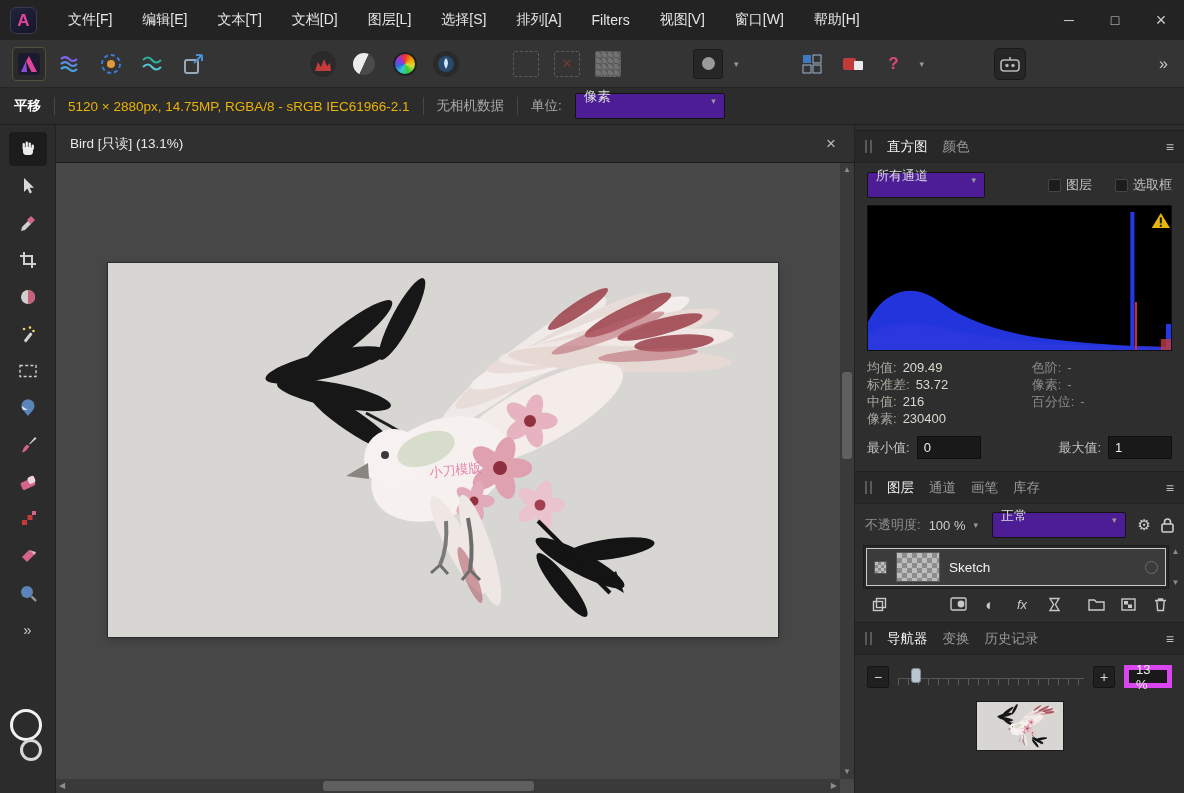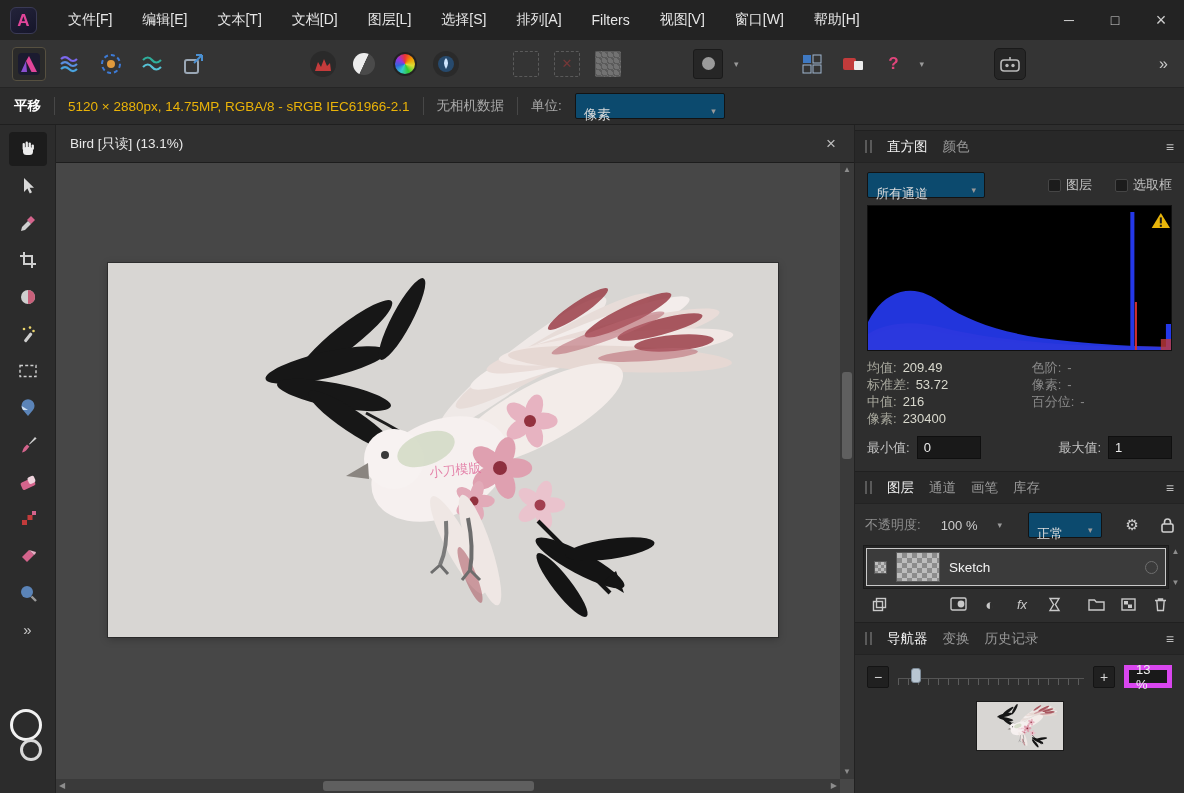--- a/index.html
+++ b/index.html
@@ -37,21 +37,21 @@
   .g2{margin-left:96px}.g3{margin-left:46px}.g4{margin-left:66px}.g5{margin-left:56px}.g6{margin-left:70px}
   .gmore{margin-left:auto}
 
   
   .contextbar{flex:0 0 37px;background:#2c2c2c;border-bottom:1px solid #1f1f1f;display:flex;align-items:center;
     padding:0 14px;gap:13px;font-size:13.5px}
   .ctx-tool{font-weight:bold;color:#fff}
   .ctx-sep{width:1px;height:18px;background:#474747}
   .ctx-info{color:#eab308}
   .ctx-muted{color:#a9a9a9}
-  .sel{background:#0c4a6e;border:1px solid #131313;height:24px;display:flex;align-items:flex-start;
+  .sel{background:#4c1d95;border:1px solid #131313;height:24px;display:flex;align-items:flex-end;
     padding:12px 8px;border-radius:2px;color:#dcdcdc}
   .sel .ddarrow{margin-left:auto}
   .unit-sel{width:150px}
 
   
   .main{flex:1;display:flex;min-height:0}
 
   
   .tools{flex:0 0 56px;background:#2c2c2c;border-right:1px solid #222;display:flex;flex-direction:column;
     align-items:center;padding-top:7px;gap:3px}
@@ -104,21 +104,21 @@
   .stat-row{display:flex;gap:6px}
   .stat-label{color:#a8a89d}
   .stat-value{color:#d8d8cd}
   .stat-col.right .stat-label,.stat-col.right .stat-value{color:#8a8a8a}
   .minmax{display:flex;align-items:center;padding:7px 12px 12px}
   .mm-label{color:#c3c3c3;margin-right:7px}
   .mm-input{width:64px;height:23px;background:#191919;border:1px solid #0f0f0f;color:#ececec;
     font-family:inherit;font-size:13px;padding:0 6px}
   .mm-right{margin-left:auto;display:flex;align-items:center}
 
-  .opacity-row{display:flex;align-items:center;gap:18px;padding:8px 10px 6px;color:#8f8f8f}
+  .opacity-row{display:flex;align-items:center;gap:6px;padding:8px 10px 6px;color:#8f8f8f}
   .op-val{color:#cdcdcd;margin-left:2px}
   .blend-sel{flex:1;height:23px;margin-left:8px}
   .gear{color:#cfcfcf;font-size:15px;margin-left:6px}
 
   .layer-area{display:flex;margin:1px 2px 0 8px}
   .layer-list{flex:1;background:#262626;border:1px solid #1c1c1c;padding:2px}
   .layer-row{height:38px;background:#3b3b3b;outline:1px solid #c9c9c9;outline-offset:-1px;
     display:flex;align-items:center;gap:9px;padding:0 8px}
   .checker{background-color:#bdbdbd;background-image:
     linear-gradient(45deg,#8c8c8c 25%,transparent 25%,transparent 75%,#8c8c8c 75%),

